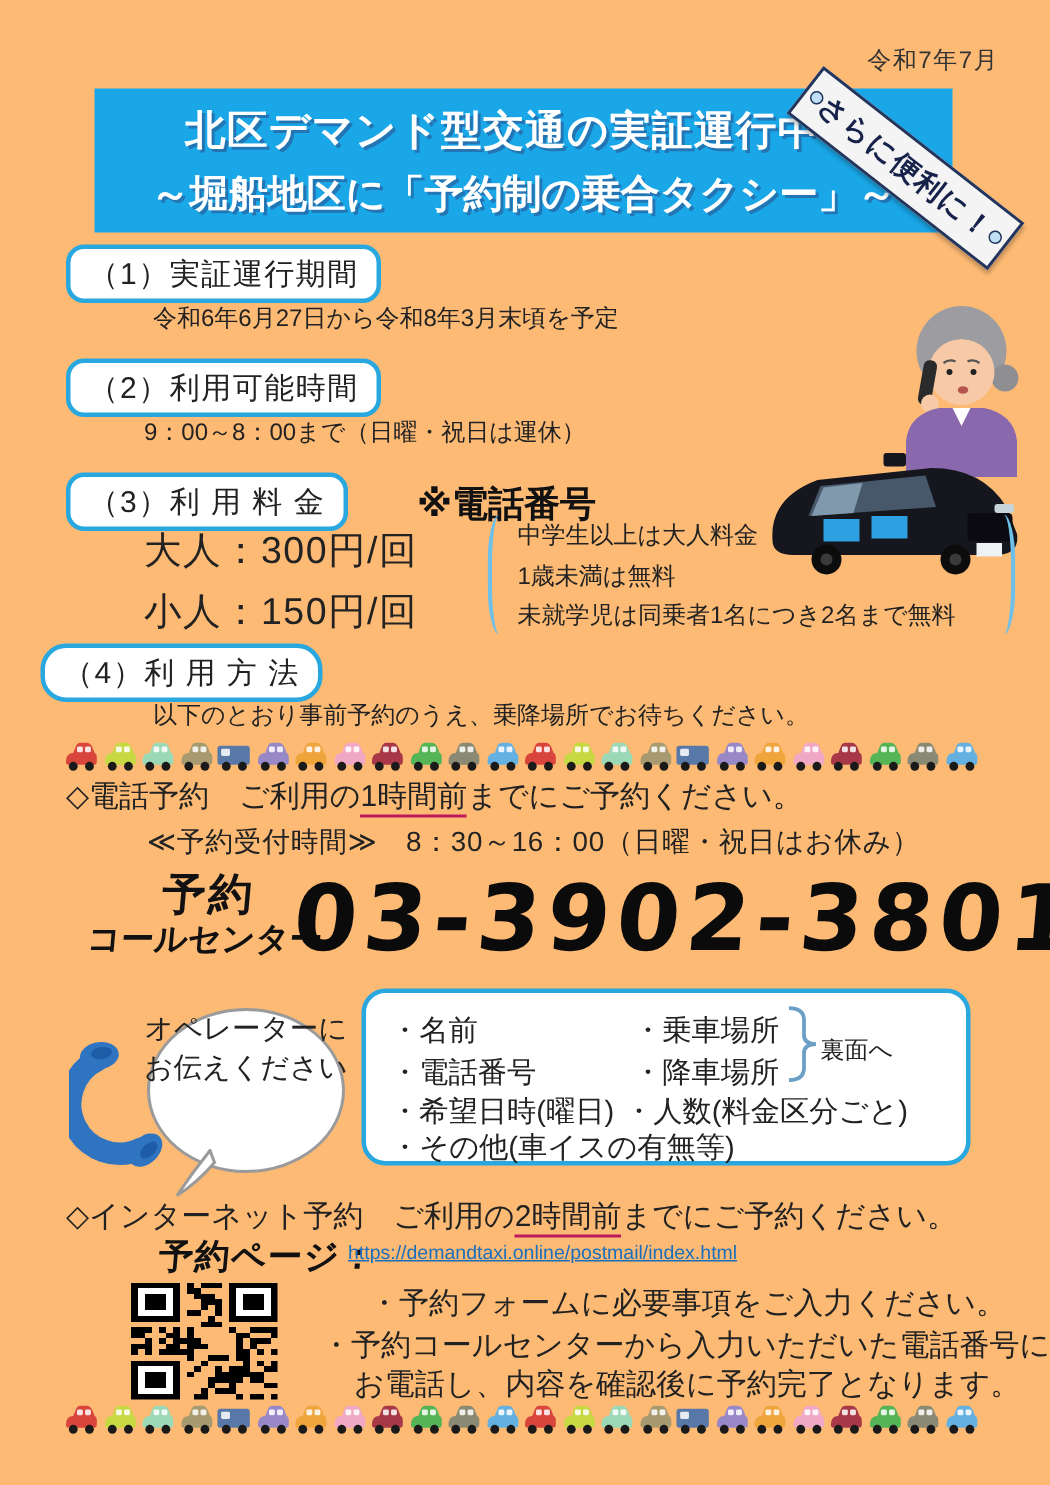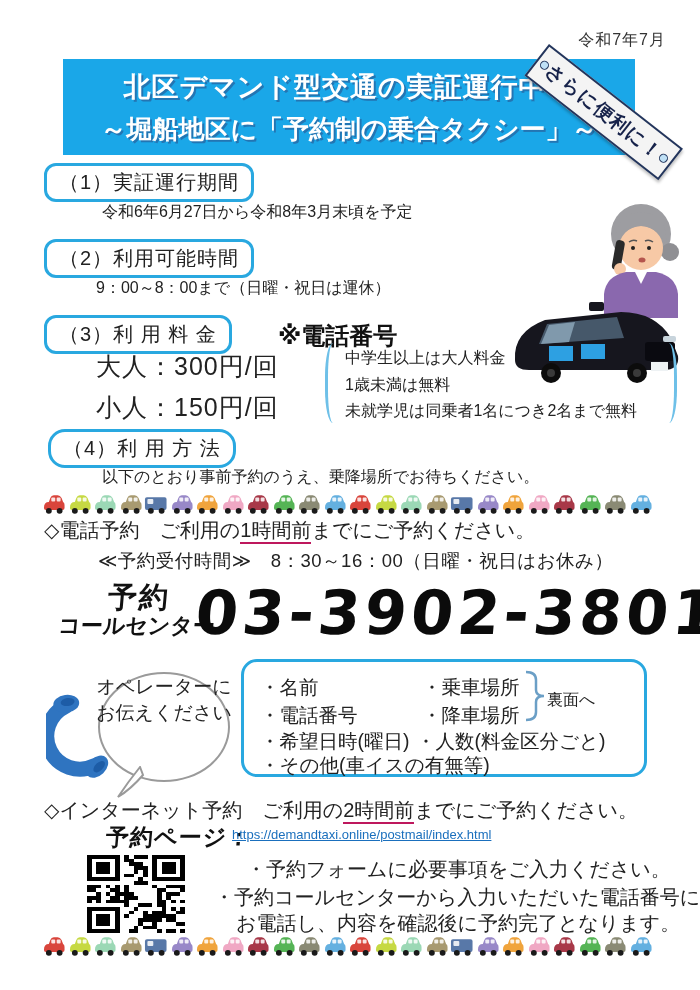--- a/index.html
+++ b/index.html
@@ -1,17 +1,17 @@
 <!DOCTYPE html>
 <html><head>
 <meta charset="utf-8">
 <style>
   html,body{margin:0;padding:0;background:#e8e8e8;}
   #page{
-    position:relative;width:700px;height:990px;background:#ffffff;overflow:hidden;
+    position:relative;width:700px;height:990px;background:#fdba74;overflow:hidden;
     font-family:"Liberation Sans","DejaVu Sans",sans-serif;color:#222;margin:0 auto;
   }
   .abs{position:absolute;}
   
   .date{top:30px;right:34px;font-size:16px;color:#333;letter-spacing:1px;}
   
   .banner{left:63px;top:59px;width:572px;height:96px;background:#1aa7e8;text-align:center;padding-top:7px;box-sizing:border-box;}
   .banner .l1{font-size:27px;font-weight:bold;color:#fff;line-height:42px;letter-spacing:1px;
     text-shadow:2px 2px 0 rgba(40,90,150,.65);}
   .banner .l2{font-size:26px;font-weight:bold;color:#fff;line-height:42px;letter-spacing:0px;
@@ -123,21 +123,21 @@
   <div class="abs note-box">
     <div class="paren l"></div>
     <div class="note-lines">
       <div>中学生以上は大人料金</div>
       <div>1歳未満は無料</div>
       <div>未就学児は同乗者1名につき2名まで無料</div>
     </div>
     <div class="paren r"></div>
   </div>
 
-  <div class="abs sec" style="left:48px;top:429px;border-radius:17px;">（4）利 用 方 法</div>
+  <div class="abs sec" style="left:27px;top:429px;border-radius:17px;">（4）利 用 方 法</div>
   <div class="abs body-text" style="left:102px;top:467px;">以下のとおり事前予約のうえ、乗降場所でお待ちください。</div>
 
   <div class="car-row" style="top:492px;">
       <svg width="25.5" height="23" viewBox="0 0 26 23">
         <path d="M3,16 Q3,10 8,10 L9.5,6 Q10.5,3 13,3 L17,3 Q19.5,3 21,6 L22.5,10 Q24,10.5 24,13 L24,16 Q24,18 22,18 L5,18 Q3,18 3,16 Z" fill="#d9453c"></path>
          <rect x="10.5" y="5.5" width="4" height="4" rx="1" fill="#fff" opacity=".85"></rect>
          <rect x="16" y="5.5" width="4" height="4" rx="1" fill="#fff" opacity=".85"></rect>
           <circle cx="8" cy="19" r="3" fill="#1a1a1a"></circle>
         <circle cx="19" cy="19" r="3" fill="#1a1a1a"></circle>
       </svg>

